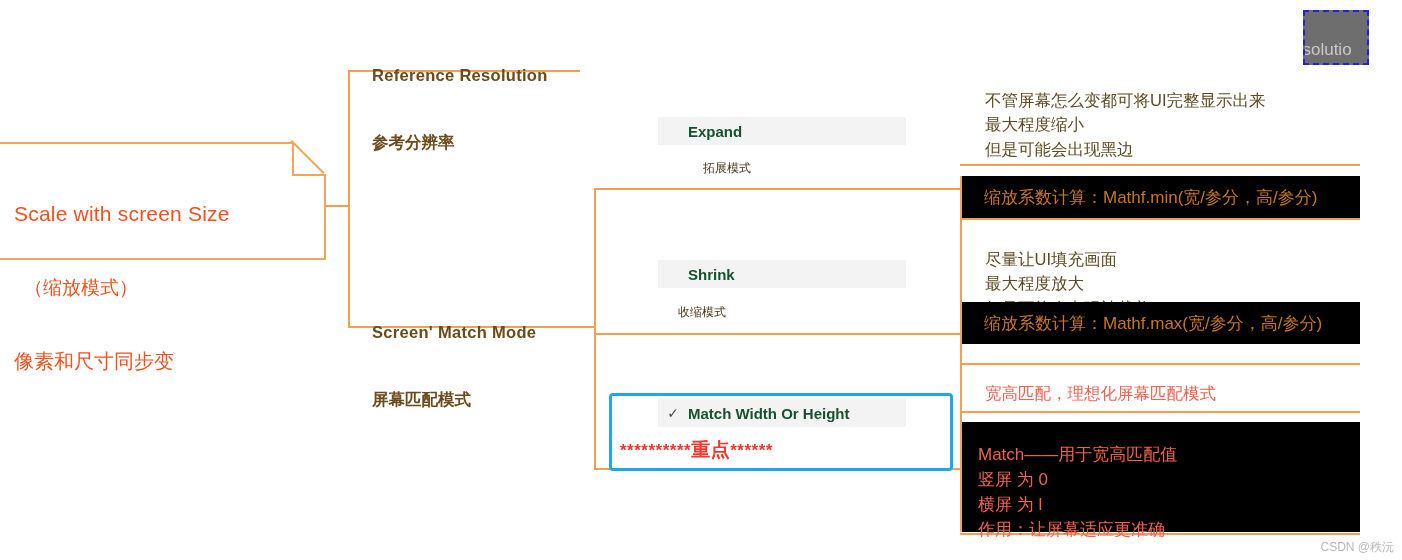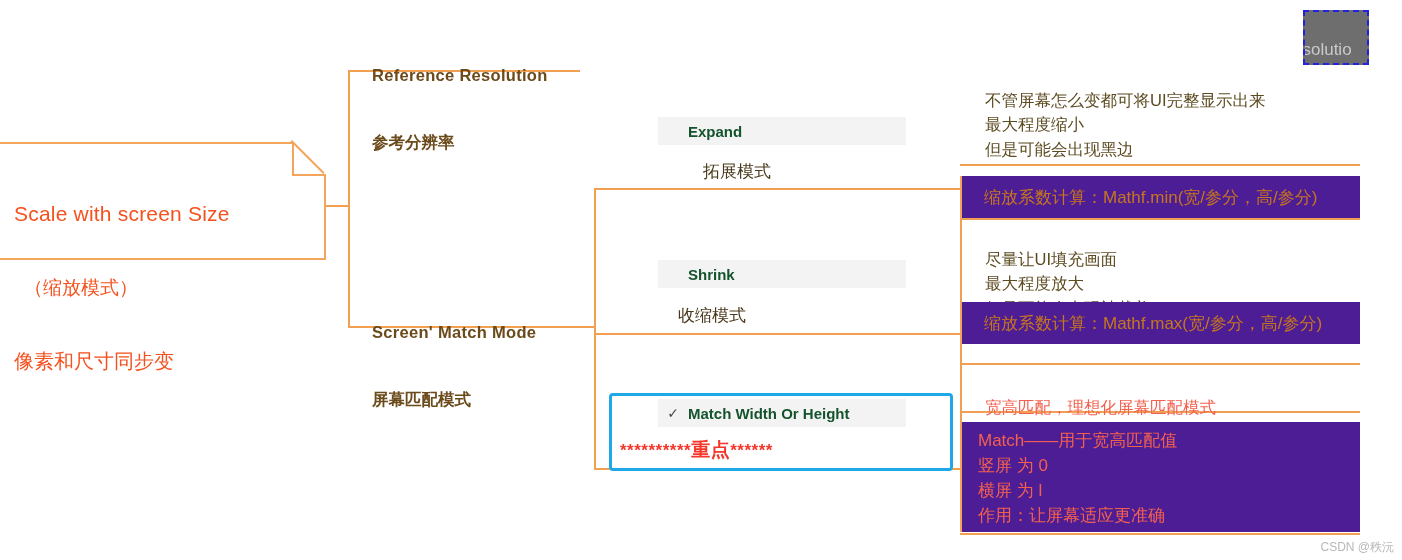--- a/index.html
+++ b/index.html
@@ -104,21 +104,21 @@
   }
   .opt-label {
     color: #14532d;
     font-size: 15px;
     font-weight: bold;
     white-space: pre;
   }
   .opt-sub {
     position: absolute;
     color: #4a3a1c;
-    font-size: 17px;
+    font-size: 12px;
     white-space: pre;
   }
 
   
   .hl-box {
     position: absolute;
     border: 3px solid #1FA8E8;
     border-radius: 4px;
     background: #ffffff;
     box-sizing: border-box;
@@ -149,21 +149,21 @@
     white-space: pre;
   }
 
   
   .formula-box {
     position: absolute;
     border-top: 2px solid #F3A55C;
     border-bottom: 2px solid #F3A55C;
     border-left: 2px solid #F3A55C;
     box-sizing: border-box;
-    background: #4c1d95;
+    background: #000000;
     display: flex;
     align-items: center;
   }
   .formula-text {
     color: #C8761E;
     font-size: 17px;
     padding-left: 22px;
     white-space: pre;
   }
 
@@ -273,24 +273,24 @@
 
   <div class="hl-box" style="left:609px; top:393px; width:344px; height:78px;"></div>
 
   <div class="opt-row" style="left:658px; top:399px; width:248px;">
     <span class="opt-check">✓</span>
     <span class="opt-label">Match Width Or Height</span>
   </div>
 
   <div class="stars" style="left:620px; top:437px;"><span>**********</span><b>重点</b><span>******</span></div>
 
-  <div class="desc-red" style="left:985px; top:381px;margin-top:14px;">宽高匹配，理想化屏幕匹配模式</div>
+  <div class="desc-red" style="left:985px; top:381px;">宽高匹配，理想化屏幕匹配模式</div>
 
   <div class="formula-box" style="left:960px; top:422px; width:400px; height:110px; border-top:none; border-bottom:none; align-items:flex-start;">
-    <span class="formula-text desc-red" style="position:relative; left:0; top:6px; color:#F4604F;padding-left:16px;">Match——用于宽高匹配值
+    <span class="formula-text desc-red" style="position:relative; left:0; top:20px; color:#F4604F;padding-left:16px;">Match——用于宽高匹配值
 竖屏 为 0
 横屏 为 l
 作用：让屏幕适应更准确</span>
   </div>
 
   <div class="img-sel" style="left:1303px; top:10px; width:66px; height:55px;">
     <span class="img-sel-text">esolutio</span>
   </div>
 
   <div class="watermark">CSDN @秩沅</div>

